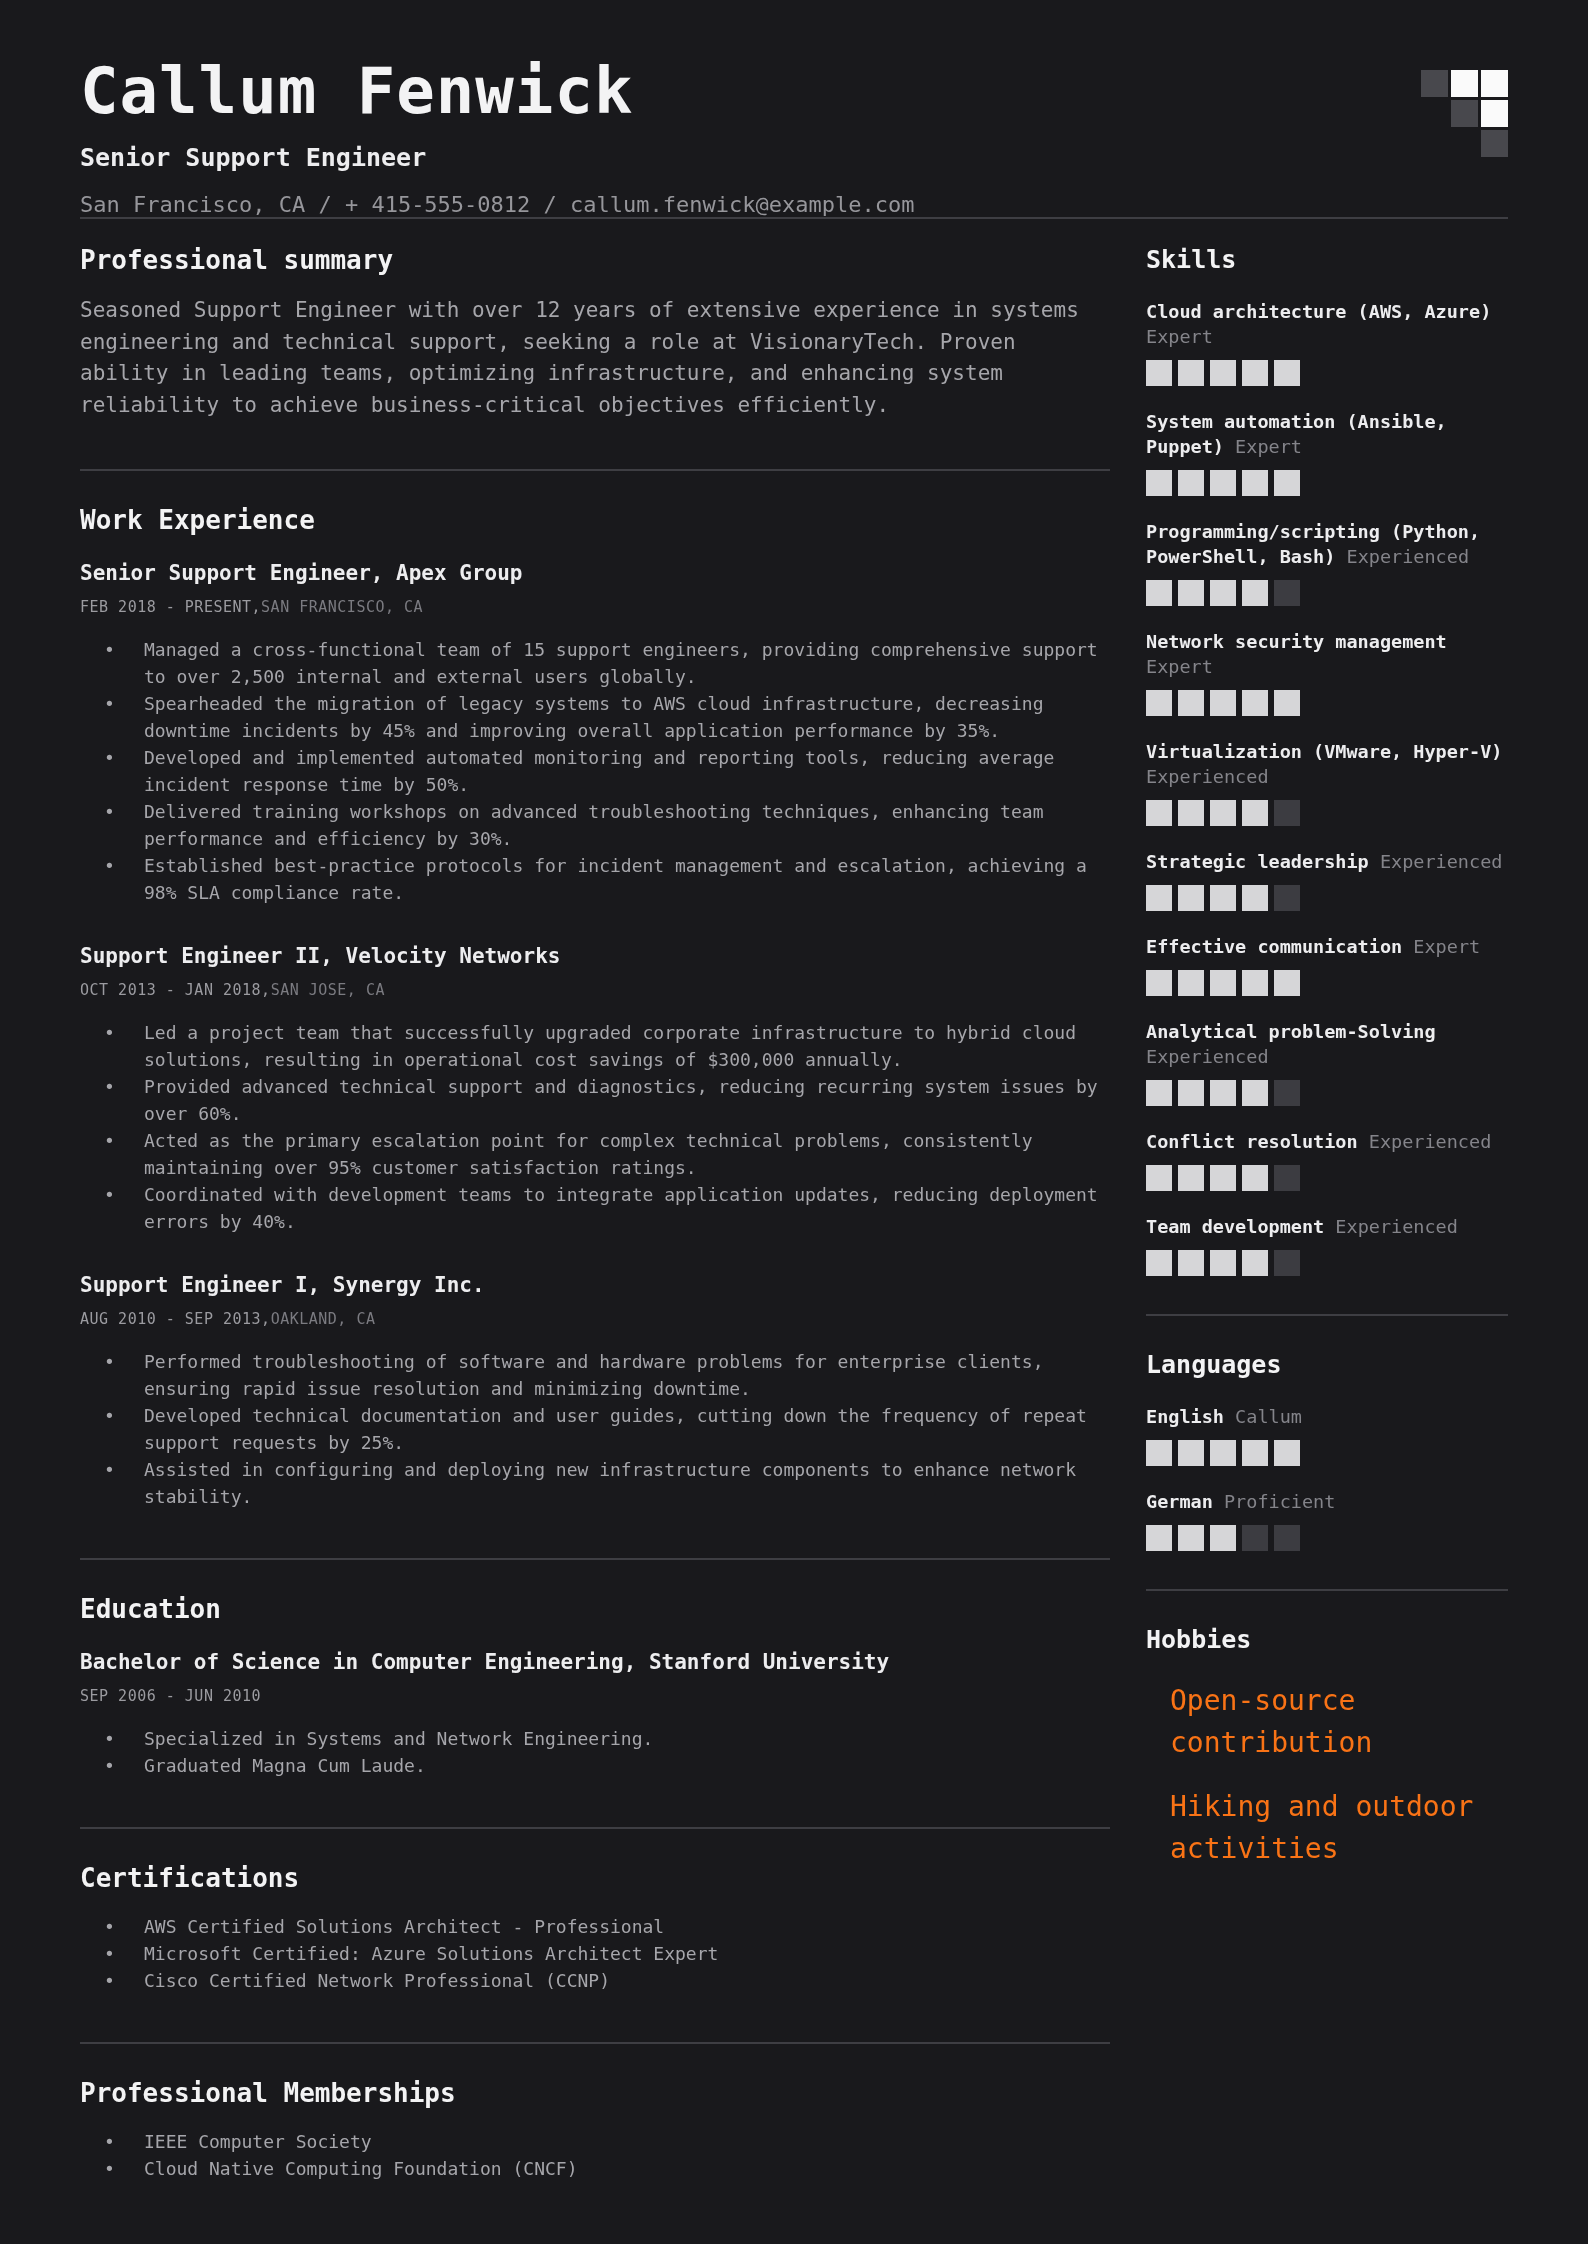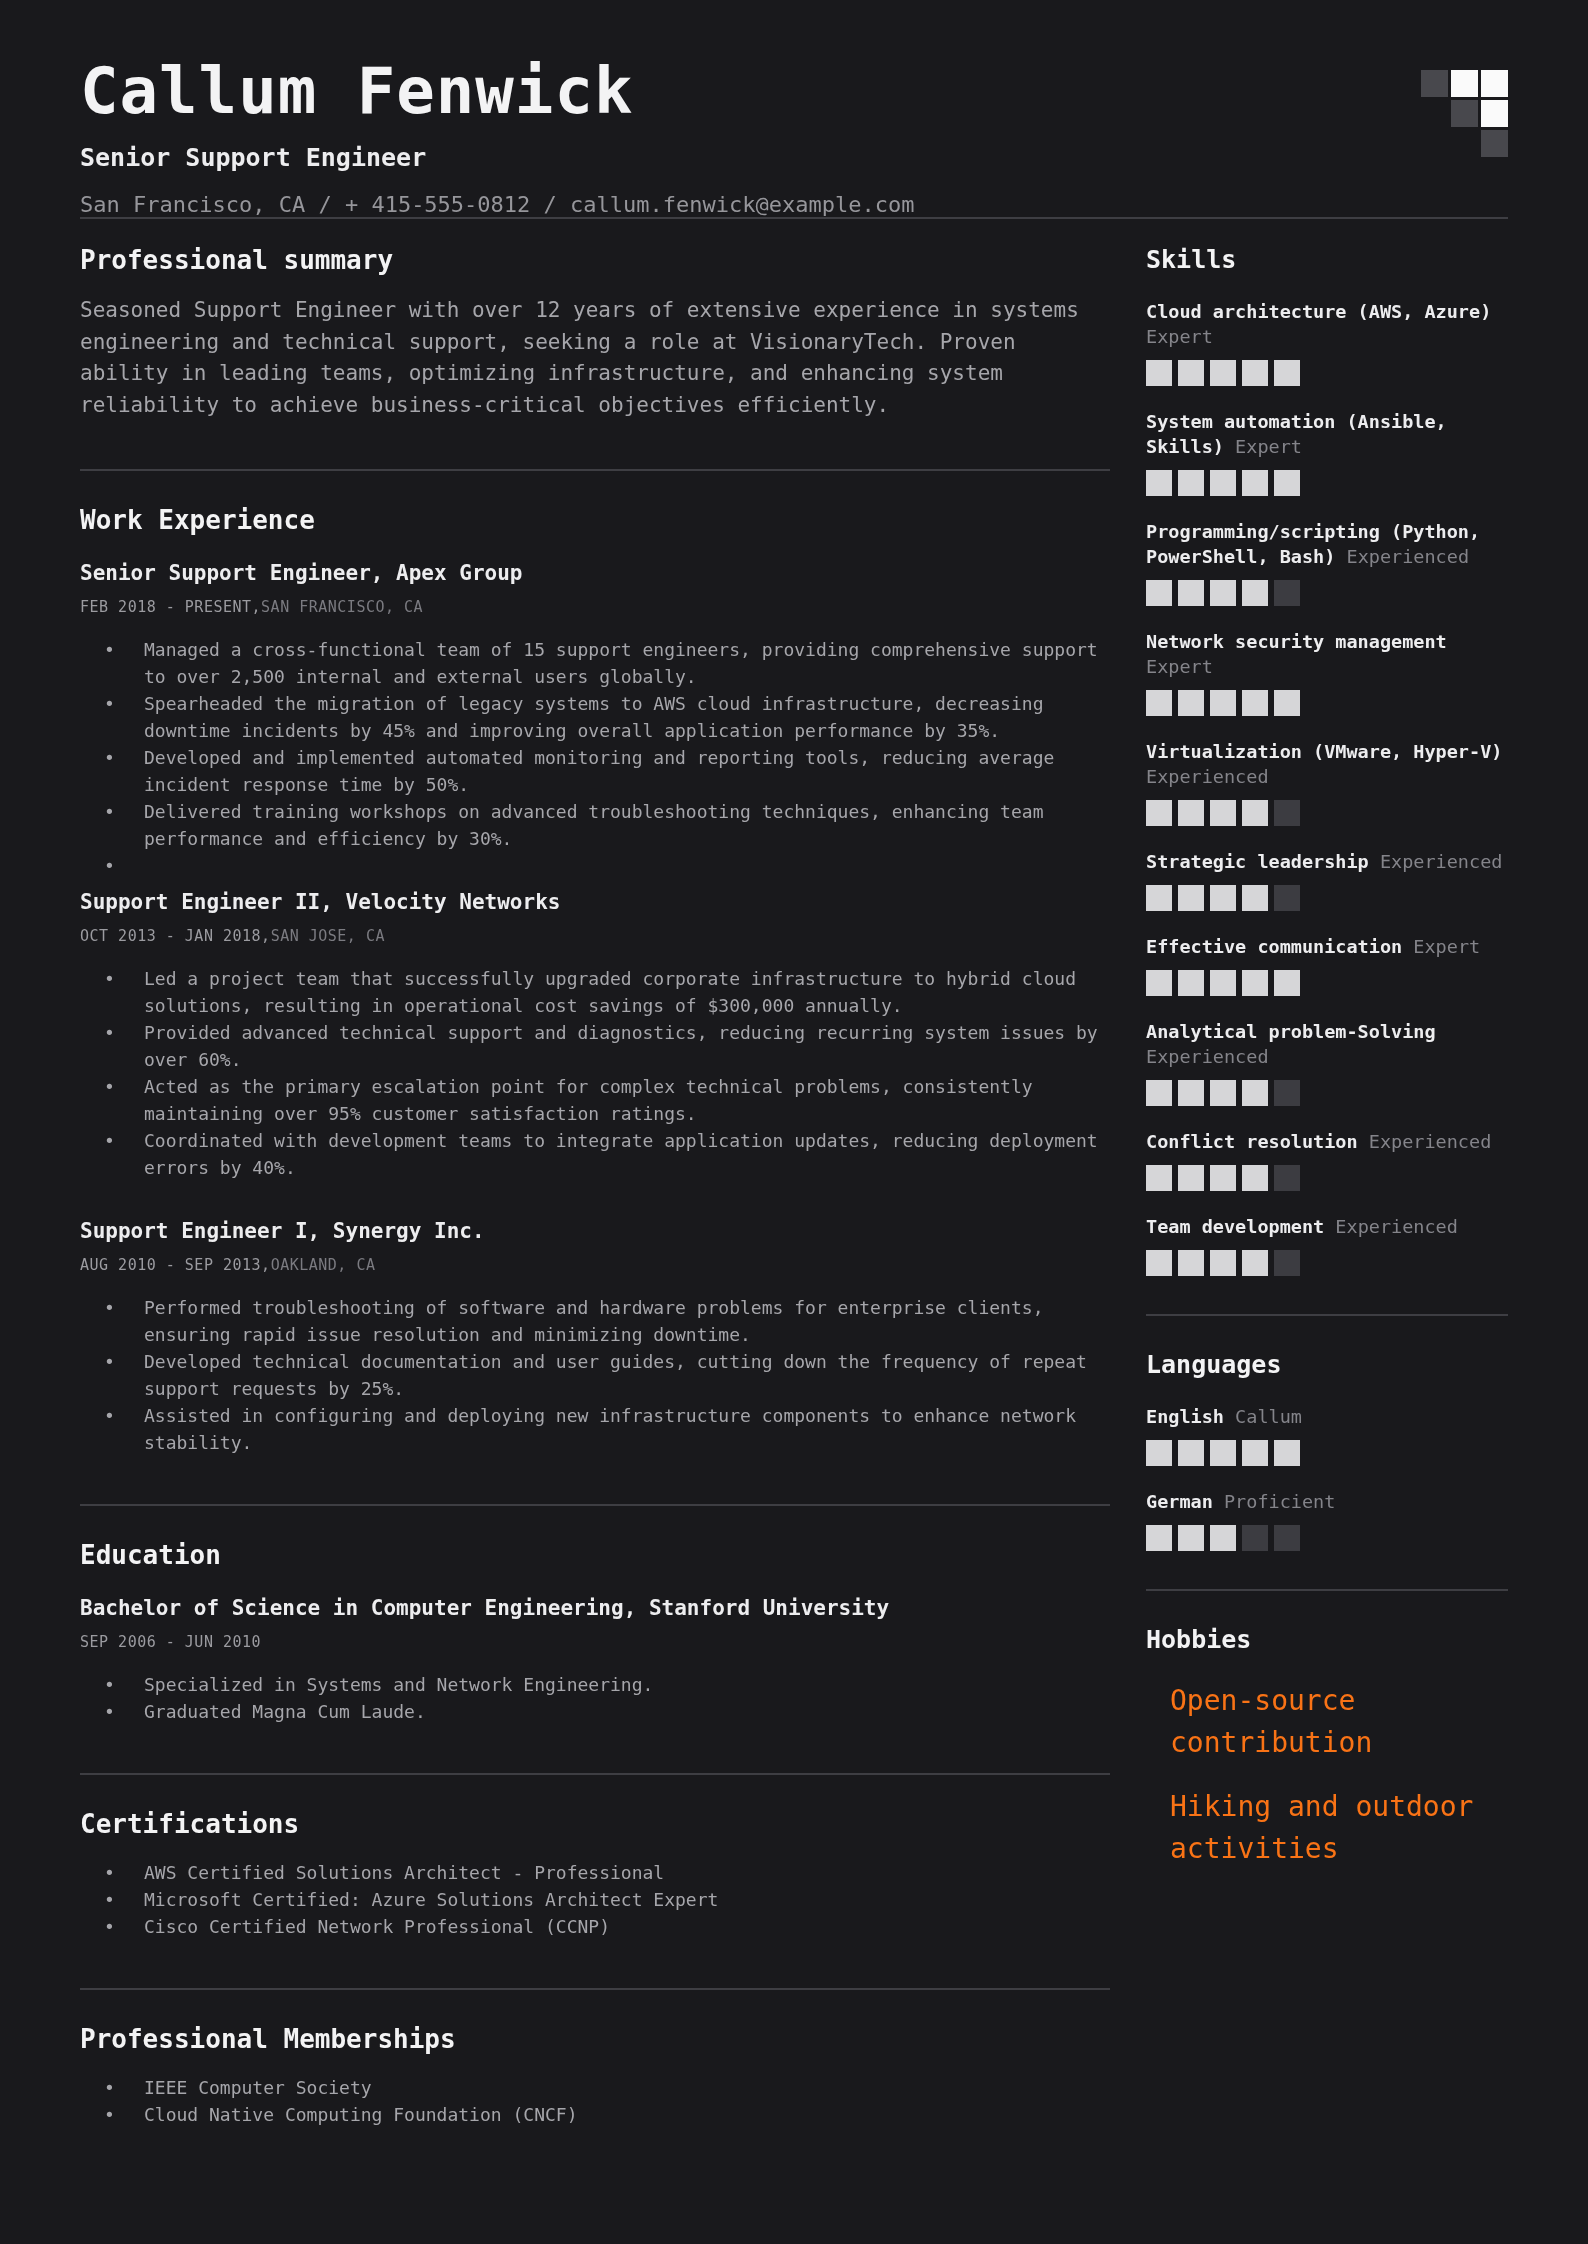--- a/index.html
+++ b/index.html
@@ -93,21 +93,21 @@
         <h3>Work Experience</h3>
         <div id="jobs">
             <article class="job">
               <h4>Senior Support Engineer, Apex Group</h4>
               <div class="meta"><span class="date">FEB 2018 - PRESENT,</span><span class="loc">SAN FRANCISCO, CA</span></div>
               <ul class="bullets">
                 <li><span class="dot">•</span><span class="btext">Managed a cross-functional team of 15 support engineers, providing comprehensive support to over 2,500 internal and external users globally.</span></li>
                 <li><span class="dot">•</span><span class="btext">Spearheaded the migration of legacy systems to AWS cloud infrastructure, decreasing downtime incidents by 45% and improving overall application performance by 35%.</span></li>
                 <li><span class="dot">•</span><span class="btext">Developed and implemented automated monitoring and reporting tools, reducing average incident response time by 50%.</span></li>
                 <li><span class="dot">•</span><span class="btext">Delivered training workshops on advanced troubleshooting techniques, enhancing team performance and efficiency by 30%.</span></li>
-                <li><span class="dot">•</span></li>
+                <li><span class="dot">•</span><span class="btext">Established best-practice protocols for incident management and escalation, achieving a 98% SLA compliance rate.</span></li>
               </ul>
             </article>
             <article class="job">
               <h4>Support Engineer II, Velocity Networks</h4>
               <div class="meta"><span class="date">OCT 2013 - JAN 2018,</span><span class="loc">SAN JOSE, CA</span></div>
               <ul class="bullets">
                 <li><span class="dot">•</span><span class="btext">Led a project team that successfully upgraded corporate infrastructure to hybrid cloud solutions, resulting in operational cost savings of $300,000 annually.</span></li>
                 <li><span class="dot">•</span><span class="btext">Provided advanced technical support and diagnostics, reducing recurring system issues by over 60%.</span></li>
                 <li><span class="dot">•</span><span class="btext">Acted as the primary escalation point for complex technical problems, consistently maintaining over 95% customer satisfaction ratings.</span></li>
                 <li><span class="dot">•</span><span class="btext">Coordinated with development teams to integrate application updates, reducing deployment errors by 40%.</span></li>
@@ -177,21 +177,21 @@
             <div class="skill-head"><span class="sname">Cloud architecture (AWS, Azure)</span> <span class="slevel">Expert</span></div>
             <div class="bar">
               <span class="sq"></span>
               <span class="sq"></span>
               <span class="sq"></span>
               <span class="sq"></span>
               <span class="sq"></span>
             </div>
           </div>
           <div class="skill">
-            <div class="skill-head"><span class="sname">System automation (Ansible, Skills)</span> <span class="slevel">Expert</span></div>
+            <div class="skill-head"><span class="sname">System automation (Ansible, Puppet)</span> <span class="slevel">Expert</span></div>
             <div class="bar">
               <span class="sq"></span>
               <span class="sq"></span>
               <span class="sq"></span>
               <span class="sq"></span>
               <span class="sq"></span>
             </div>
           </div>
           <div class="skill">
             <div class="skill-head"><span class="sname">Programming/scripting (Python, PowerShell, Bash)</span> <span class="slevel">Experienced</span></div>

